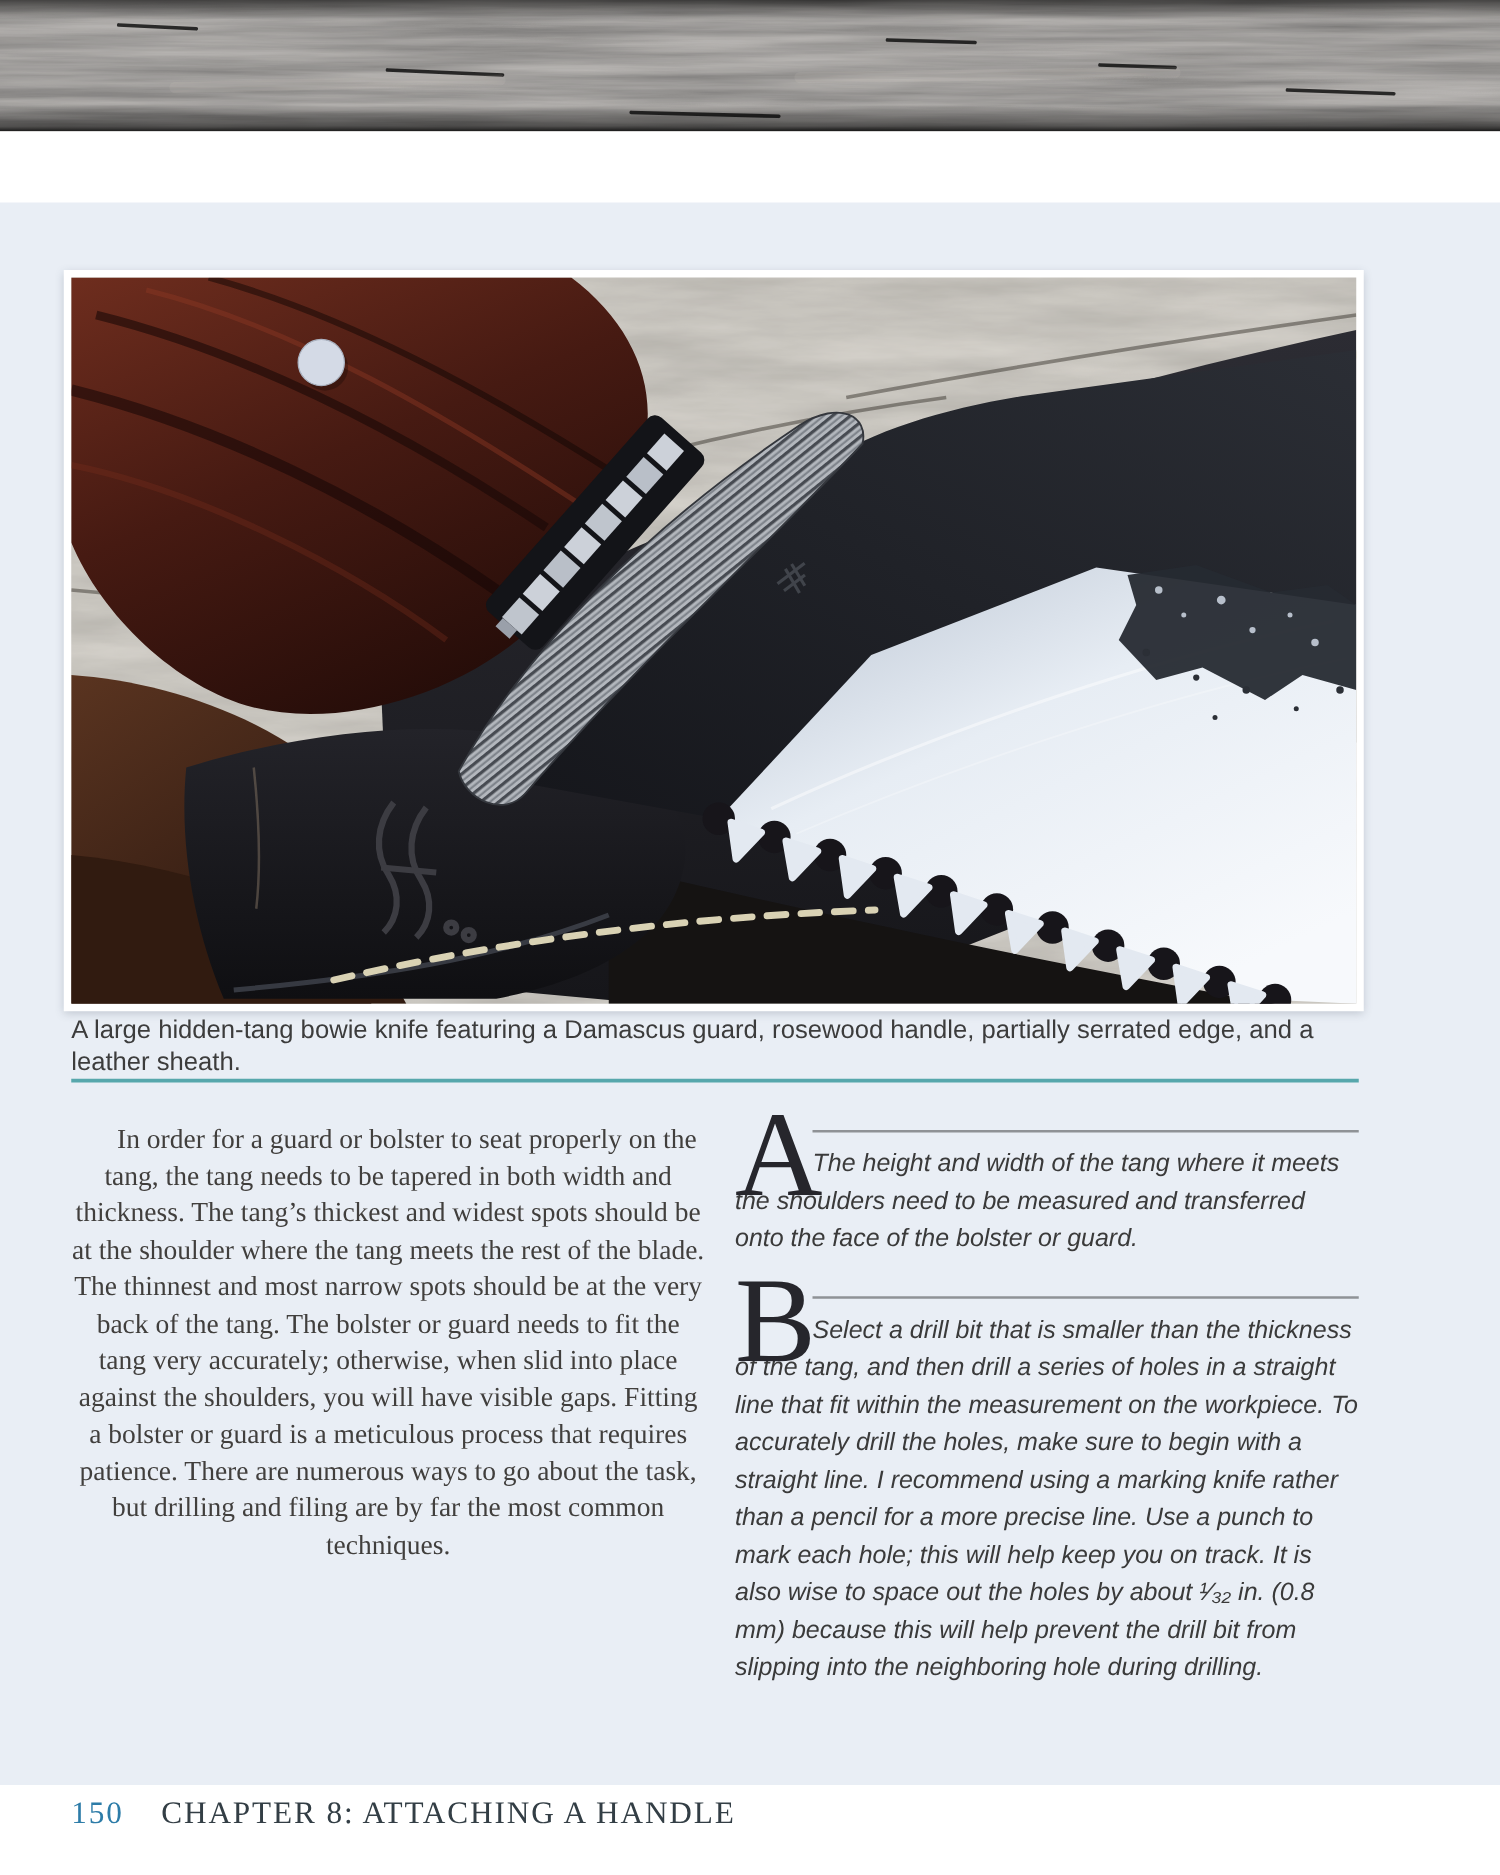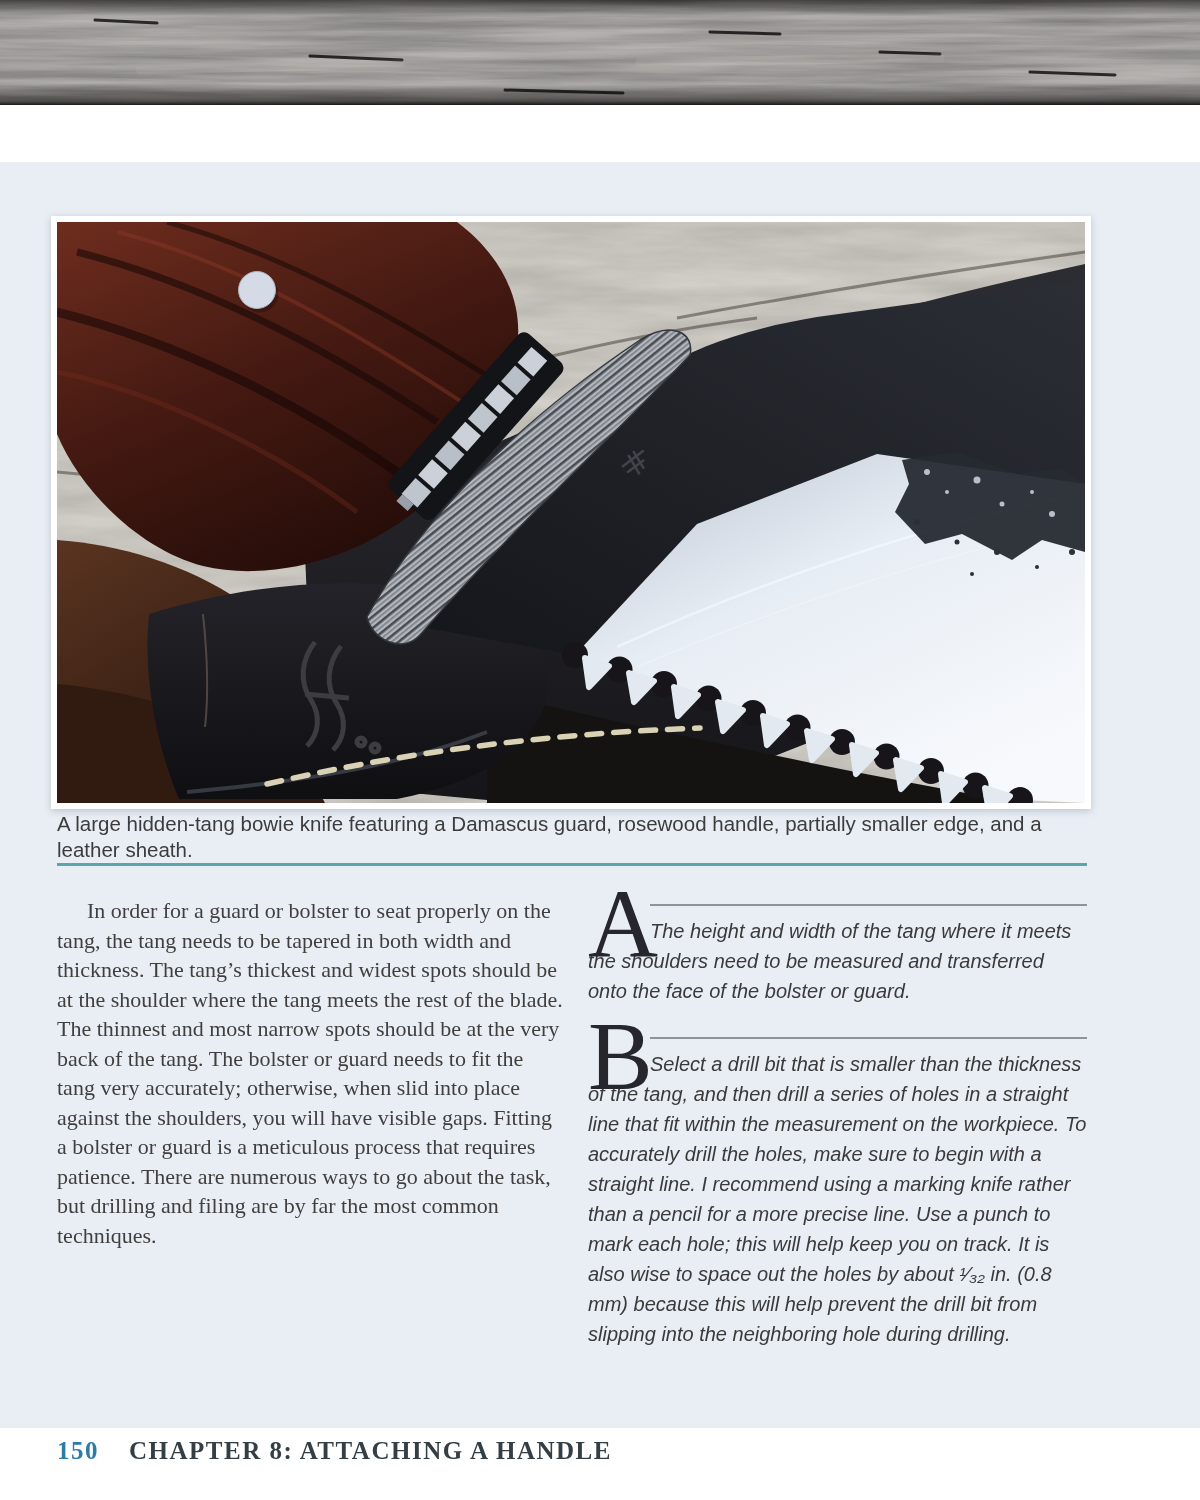--- a/index.html
+++ b/index.html
@@ -25,34 +25,34 @@
                padding:6px;box-shadow:0 2px 7px rgba(60,70,90,0.25);}
   .photo-frame svg{display:block;}
 
   .caption{position:absolute;left:57px;top:649px;width:1005px;
            font-size:20.5px;line-height:26px;color:var(--caption-color);}
 
   .teal-rule{position:absolute;left:57px;top:701px;width:1030px;height:3px;background:var(--rule-teal);}
 
   .col-left{position:absolute;left:57px;top:734px;width:507px;
             font-family:"Liberation Serif","DejaVu Serif",serif;
-            font-size:22px;line-height:29.5px;color:var(--serif-color);}
+            font-size:22px;line-height:29.5px;color:var(--serif-color);text-align:center;}
   .col-left p{margin:0;text-indent:30px;}
   .step{position:absolute;left:588px;width:499px;}
   .step-a{top:724px;}
   .step-b{top:857px;}
   .dropcap{position:absolute;left:0;top:0;width:60px;
            font-family:"Liberation Serif","DejaVu Serif",serif;
            font-size:97px;line-height:76px;color:var(--dropcap-color);}
   .step-rule{position:absolute;left:62px;right:0;top:18px;height:2px;background:var(--rule-gray);}
   .step-text{margin:0;padding-top:30px;font-size:20px;line-height:30px;color:var(--sans-color);text-indent:62px;font-style:italic;}
 
   .footer{position:absolute;left:57px;top:1437px;
           font-family:"Liberation Serif","DejaVu Serif",serif;
-          font-weight:bold;font-size:25px;letter-spacing:1.5px;}
+          font-weight:normal;font-size:25px;letter-spacing:1.5px;}
   .footer .page-num{color:var(--footer-page-color);margin-right:30px;}
   .footer .chapter{color:var(--footer-title-color);}
 </style>
 </head>
 <body>
 
 <div class="page">
 
   <div class="wood-banner">
     <svg width="1200" height="105" viewBox="0 0 1200 105" preserveAspectRatio="none">
@@ -245,21 +245,21 @@
             <circle cx="920" cy="258" r="3.5"></circle>
           <circle cx="945" cy="282" r="2.5"></circle>
             <circle cx="975" cy="270" r="2"></circle>
             <circle cx="995" cy="292" r="3"></circle>
         </g>
 
         <path d="M310 395 C363 298 463 198 583 118 C615 98 638 111 633 133 C553 218 453 308 363 413 C346 432 315 418 310 395 Z" fill="url(#pDam)" stroke="#34373d" stroke-width="1.5"></path>
       </svg>
     </div>
 
-    <div class="caption">A large hidden-tang bowie knife featuring a Damascus guard, rosewood handle, partially smaller edge, and a leather sheath.</div>
+    <div class="caption">A large hidden-tang bowie knife featuring a Damascus guard, rosewood handle, partially serrated edge, and a leather sheath.</div>
     <div class="teal-rule"></div>
 
     <div class="col-left">
       <p>In order for a guard or bolster to seat properly on the tang, the tang needs to be tapered in both width and thickness. The tang’s thickest and widest spots should be at the shoulder where the tang meets the rest of the blade. The thinnest and most narrow spots should be at the very back of the tang. The bolster or guard needs to fit the tang very accurately; otherwise, when slid into place against the shoulders, you will have visible gaps. Fitting a bolster or guard is a meticulous process that requires patience. There are numerous ways to go about the task, but drilling and filing are by far the most common techniques.</p>
     </div>
 
     <div class="step step-a">
       <span class="dropcap">A</span>
       <div class="step-rule"></div>
       <p class="step-text">The height and width of the tang where it meets the shoulders need to be measured and transferred onto the face of the bolster or guard.</p>

